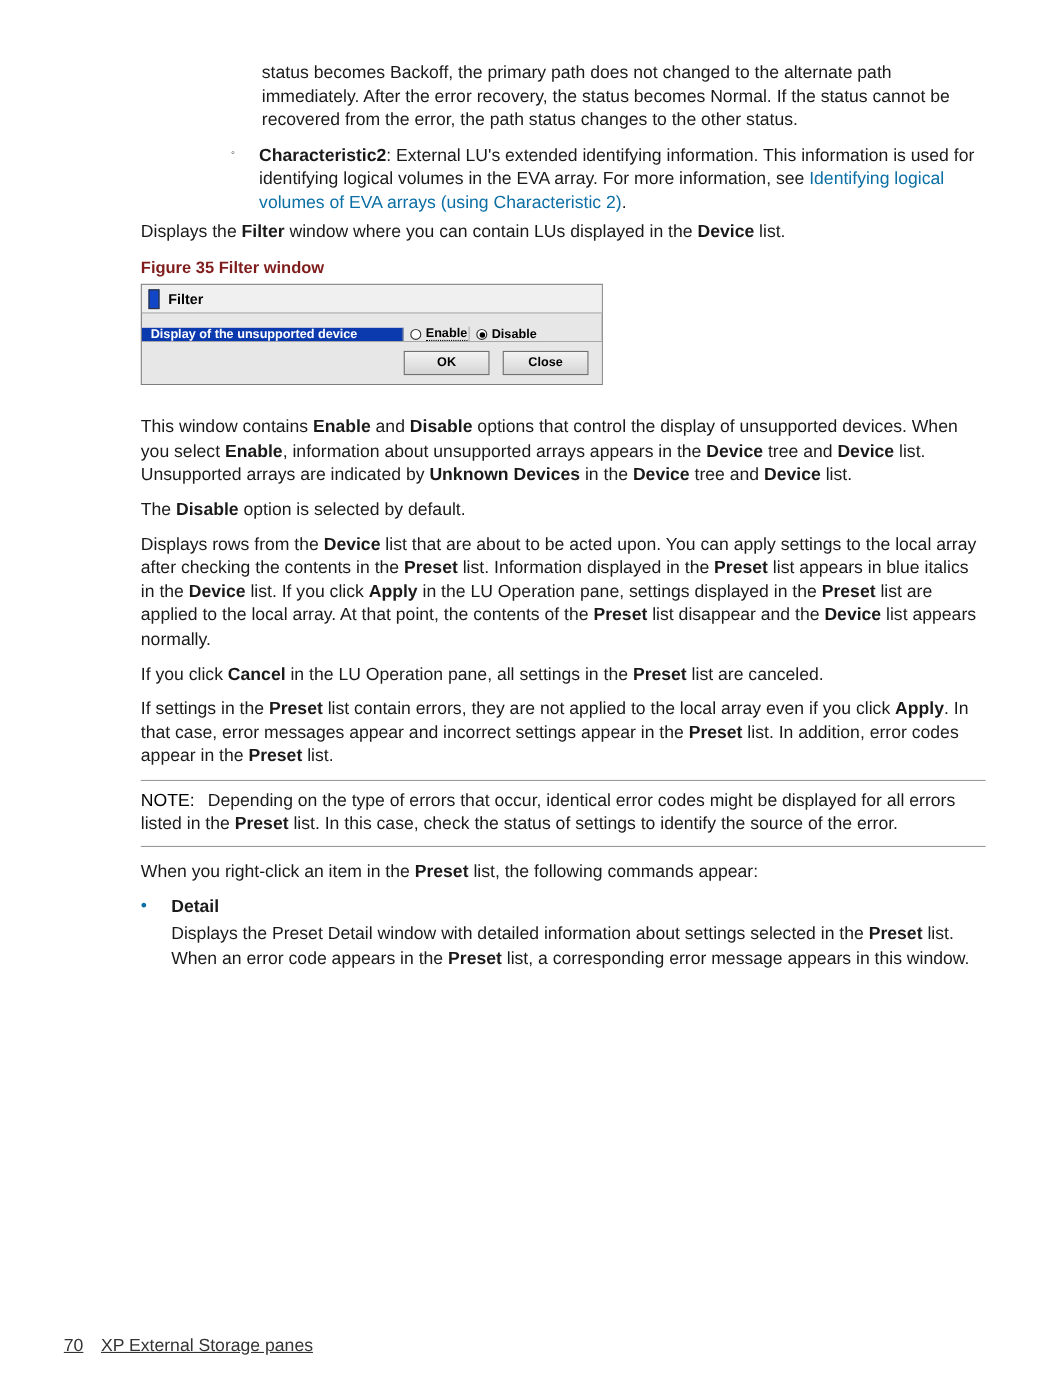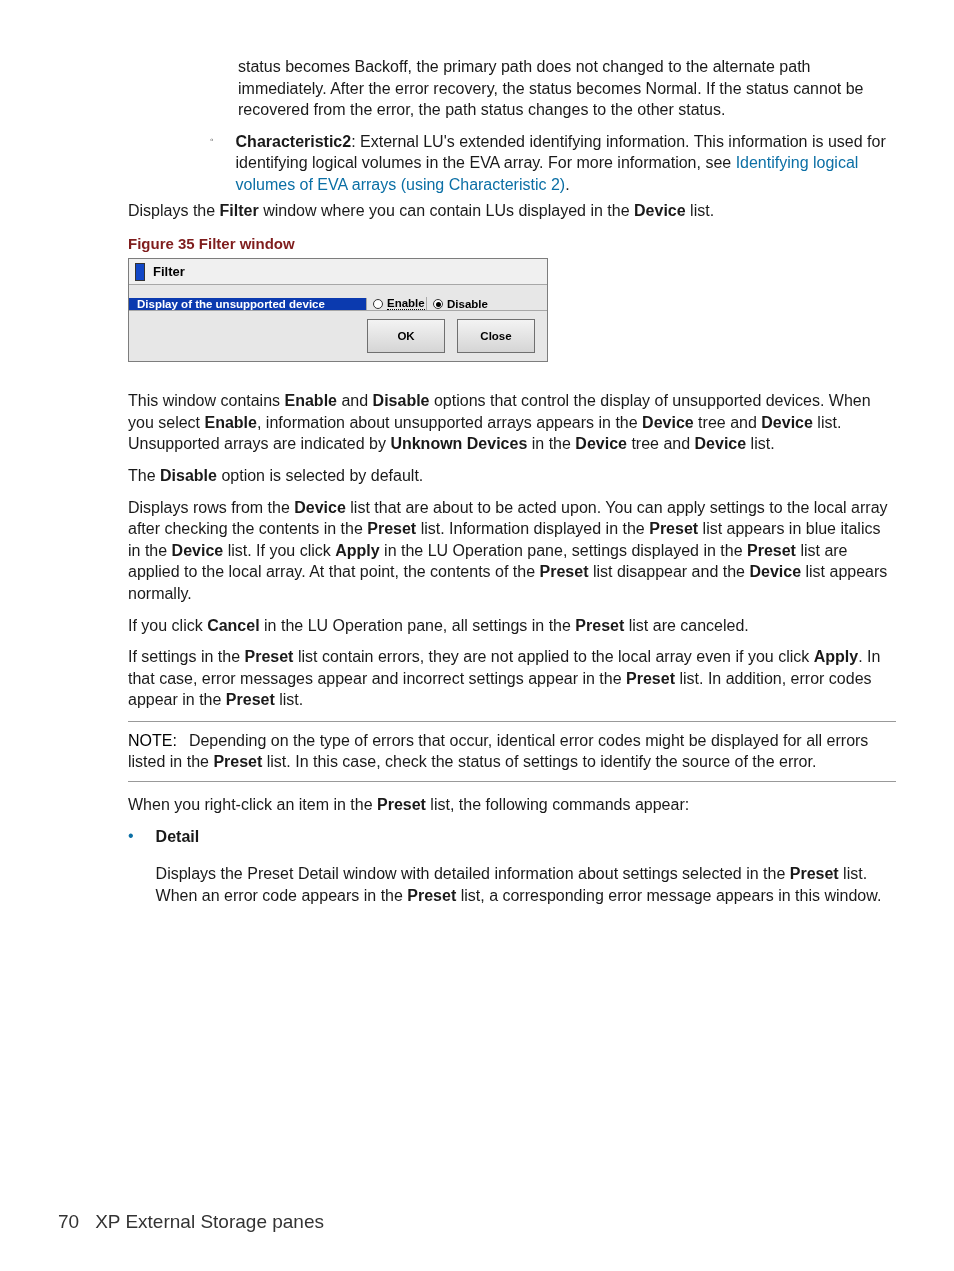--- a/index.html
+++ b/index.html
@@ -12,36 +12,36 @@
   .para { margin-bottom: 10px; }
   .link { color: #0b6fa5; text-decoration: none; }
   .h2 { font-size: 22px; color: #0b6fa5; font-weight: 400; margin: 18px 0 8px 0; }
   .fig-caption { font-size: 15px; color: #7f1d1d; font-weight: 700; margin: 14px 0 6px 70px; }
   .note-box { border-top: 1px solid #999; border-bottom: 1px solid #999; padding: 8px 0; margin: 10px 0 12px 70px; }
   .note-label { color: #000000; font-weight: 400; margin-right: 12px; }
   .bold { font-weight: 700; }
   .bullet-row { display: flex; align-items: flex-start; margin-bottom: 4px; }
   .dot { color: #0b6fa5; font-size: 16px; line-height: 1.2; margin-right: 22px; }
   .ring { font-size: 10px; line-height: 1.8; margin-right: 22px; color: #333; }
-  .footer { position: absolute; bottom: 38px; left: 58px; font-size: 19px; color: #333; }
+  .footer { position: absolute; bottom: 38px; left: 58px; font-size: 16px; color: #333; text-decoration: underline; }
   .footer .pg { margin-right: 16px; }
   
   .filter-win { width: 420px; margin-left: 70px; border: 1px solid #7d7d7d; background: #e7e7e7; font-family: Tahoma, Arial, sans-serif; }
   .filter-title-row { display: flex; align-items: center; height: 26px; background: #f0f0f0; border-bottom: 1px solid #a7a7a7; }
   .filter-bluemark { width: 10px; height: 18px; background: #1146c6; margin: 0 8px 0 6px; border: 1px solid #333; }
   .filter-title { font-weight: 700; font-size: 13px; }
   .filter-row { display: flex; align-items: flex-end; height: 26px; border-bottom: 1px solid #a7a7a7; }
   .filter-label-cell { flex: 1; background: #0b3aaf; color: #fff; font-size: 11.5px; font-weight: 700; display: flex; align-items: center; padding-left: 8px; border-right: 1px solid #a7a7a7; }
   .filter-opt-cell { width: 60px; display: flex; align-items: center; justify-content: flex-start; padding-left: 6px; border-right: 1px solid #a7a7a7; font-size: 11.5px; font-weight: 700; }
   .filter-opt-cell:last-child { width: 120px; border-right: none; }
   .radio-dot { width: 10px; height: 10px; border-radius: 50%; border: 1px solid #333; margin-right: 4px; display: inline-flex; align-items: center; justify-content: center; background: #fff; }
   .radio-dot.on::after { content: ""; width: 5px; height: 5px; background: #000; border-radius: 50%; display: block; }
   .enable-lbl { border-bottom: 1px dotted #000; }
   .filter-btn-row { display: flex; justify-content: flex-end; gap: 12px; padding: 8px 12px 8px 0; background: #e7e7e7; }
-  .win-btn { width: 78px; height: 34px; border: 1px solid #6f6f6f; background: linear-gradient(#f3f3f3,#d5d5d5); font-size: 11.5px; font-weight: 700; cursor: pointer; }
+  .win-btn { width: 78px; height: 22px; border: 1px solid #6f6f6f; background: linear-gradient(#f3f3f3,#d5d5d5); font-size: 11.5px; font-weight: 700; cursor: pointer; }
 </style>
 </head>
 <body>
 
 <div class="page">
 
   <p class="body-text indent2 para">status becomes Backoff, the primary path does not changed to the alternate path immediately. After the error recovery, the status becomes Normal. If the status cannot be recovered from the error, the path status changes to the other status.</p>
 
   <div class="bullet-row indent-bullet">
     <span class="ring">◦</span>
@@ -105,21 +105,21 @@
   </div>
 
   <p class="body-text indent1 para">
     <span>When you right-click an item in the </span><span class="bold">Preset</span><span> list, the following commands appear:</span>
   </p>
 
   <div class="bullet-row indent1">
     <span class="dot">•</span>
     <div style="flex:1">
       <p class="body-text bold">Detail</p>
-      <p class="body-text" style="margin-top:16px">
+      <p class="body-text" style="margin-top:4px">
         <span>Displays the Preset Detail window with detailed information about settings selected in the </span><span class="bold">Preset</span><span> list. When an error code appears in the </span><span class="bold">Preset</span><span> list, a corresponding error message appears in this window.</span>
       </p>
     </div>
   </div>
 
   <div class="footer">
     <span class="pg">70</span><span>XP External Storage panes</span>
   </div>
 
 </div>

